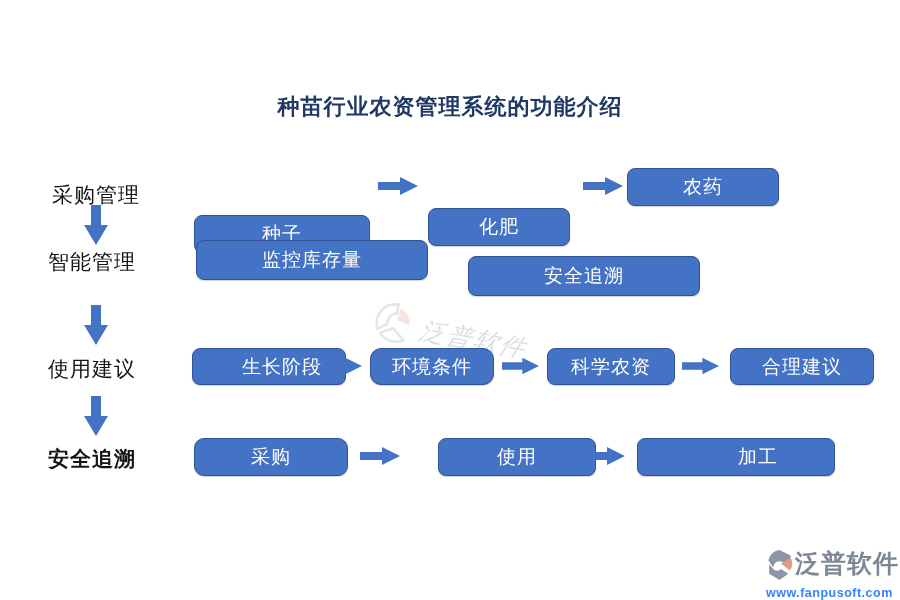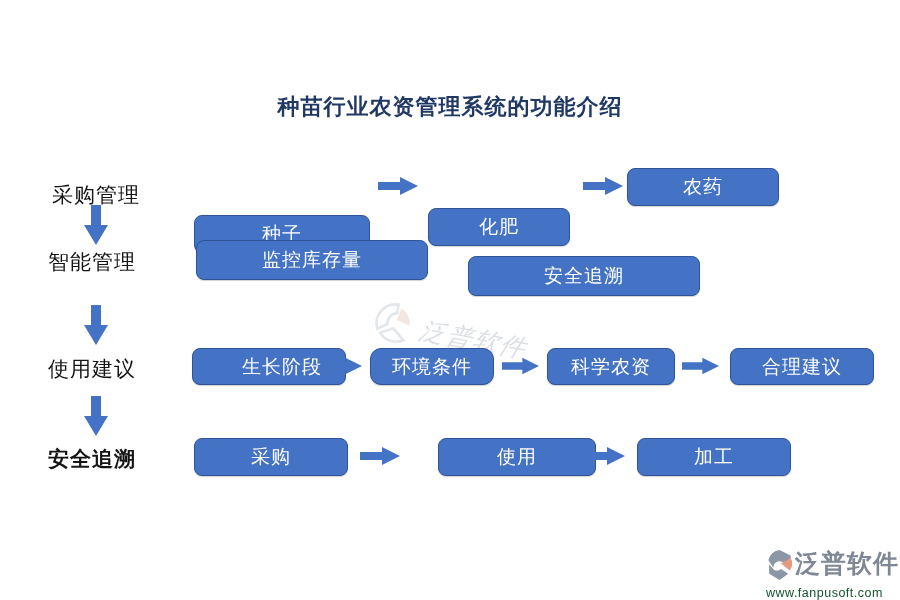--- a/index.html
+++ b/index.html
@@ -32,21 +32,21 @@
     font-size:25px;font-style:italic;color:#aeb6c2;letter-spacing:2px;
     transform:skewX(-8deg);white-space:nowrap;
   }
   .footer-logo{left:766px;top:549px;width:130px;height:48px;}
   .brand-row{display:flex;align-items:flex-start;gap:2px;}
   .brand-text{
     font-size:25px;font-weight:700;color:#7e8794;letter-spacing:1px;line-height:30px;white-space:nowrap;
   }
   .brand-url{
     font-family:"Liberation Sans","DejaVu Sans",sans-serif;
-    font-size:12.5px;font-weight:400;color:#14532d;letter-spacing:0.5px;margin-top:1px;white-space:nowrap;
+    font-size:12.5px;font-weight:700;color:#3b82f6;letter-spacing:0.5px;margin-top:1px;white-space:nowrap;
   }
 </style>
 </head>
 <body>
 
 <div class="abs title">种苗行业农资管理系统的功能介绍</div>
 
 <div class="abs row-label" style="left:52px;top:173px;margin-top:8px;">采购管理</div>
 <div class="abs box" style="left:194px;top:168px;width:174px;height:36px;margin-top:47px;">种子</div>
 <div class="abs arrow" style="left:378px;top:177px;">
@@ -110,33 +110,33 @@
 </div>
 <div class="abs box" style="left:730px;top:348px;width:142px;height:35px;">合理建议</div>
 
 <div class="abs arrow" style="left:84px;top:396px;">
   <svg width="24" height="40" viewBox="0 0 24 40">
       <path d="M7 0 h10 v20 h7 L12 40 0 20 h7 Z"></path>
     </svg>
 </div>
 
 <div class="abs row-label" style="left:48px;top:445px;font-weight:bold;">安全追溯</div>
-<div class="abs box" style="left:194px;top:438px;width:152px;height:36px;">采购</div>
+<div class="abs box" style="left:194px;top:438px;width:152px;height:36px;border-radius:10px;">采购</div>
 <div class="abs arrow" style="left:360px;top:447px;">
   <svg width="40" height="18" viewBox="0 0 40 18">
       <path d="M0 5 h22 v-5 l18 9 -18 9 v-5 H0 Z"></path>
     </svg>
 </div>
 <div class="abs box" style="left:438px;top:438px;width:156px;height:36px;">使用</div>
 <div class="abs arrow" style="left:585px;top:447px;">
   <svg width="40" height="18" viewBox="0 0 40 18">
       <path d="M0 5 h22 v-5 l18 9 -18 9 v-5 H0 Z"></path>
     </svg>
 </div>
-<div class="abs box" style="left:637px;top:438px;width:152px;height:36px;">加工</div>
+<div class="abs box" style="left:637px;top:438px;width:152px;height:36px;padding-left:44px;">加工</div>
 
 <div class="abs footer-logo">
   <div class="brand-row">
     <span>
       <svg width="27" height="32" viewBox="0 0 34 40">
         <path d="M17 1 L31 8 V20 L20 16 A8 8 0 0 0 9 23 L3 14 A16 16 0 0 1 17 1 Z" fill="#8b96a6"></path>
         <path d="M31 11 A15 15 0 0 1 30 27 L19 18 Z" fill="#e49a82"></path>
         <path d="M4 19 L10 26 A8 8 0 0 0 19 25 L28 31 L17 39 L4 31 Z" fill="#8b96a6"></path>
       </svg>
     </span>

